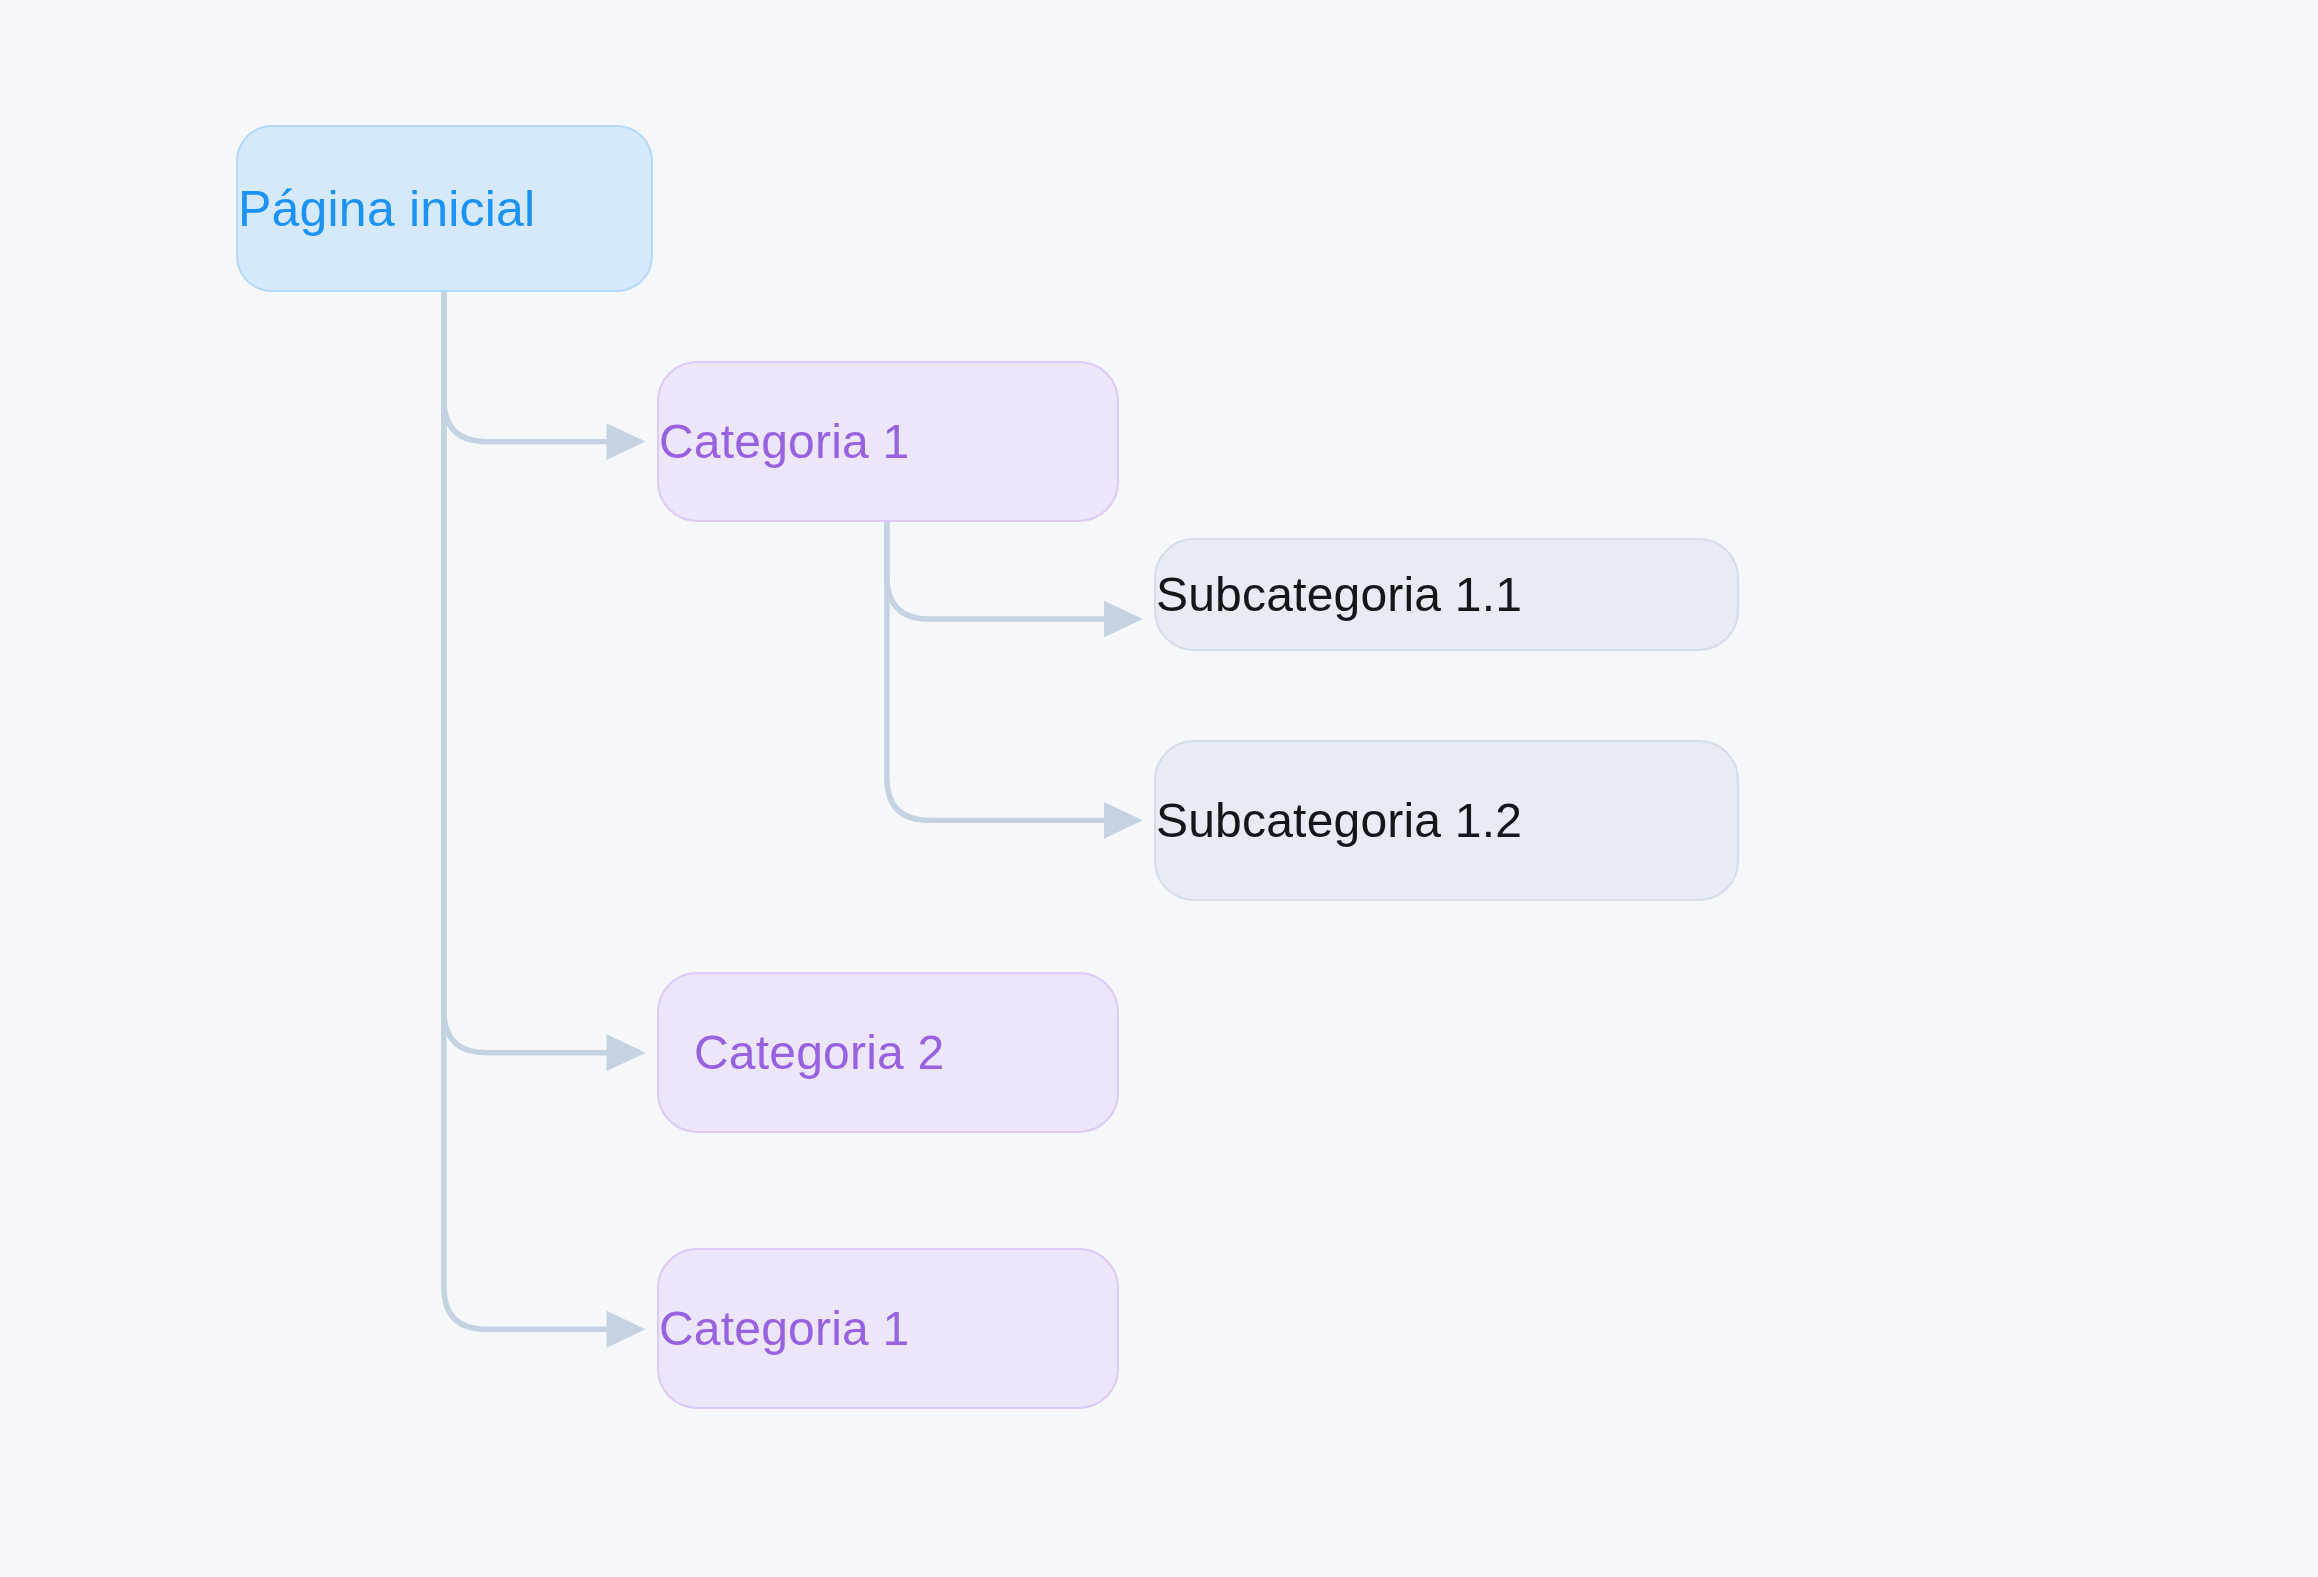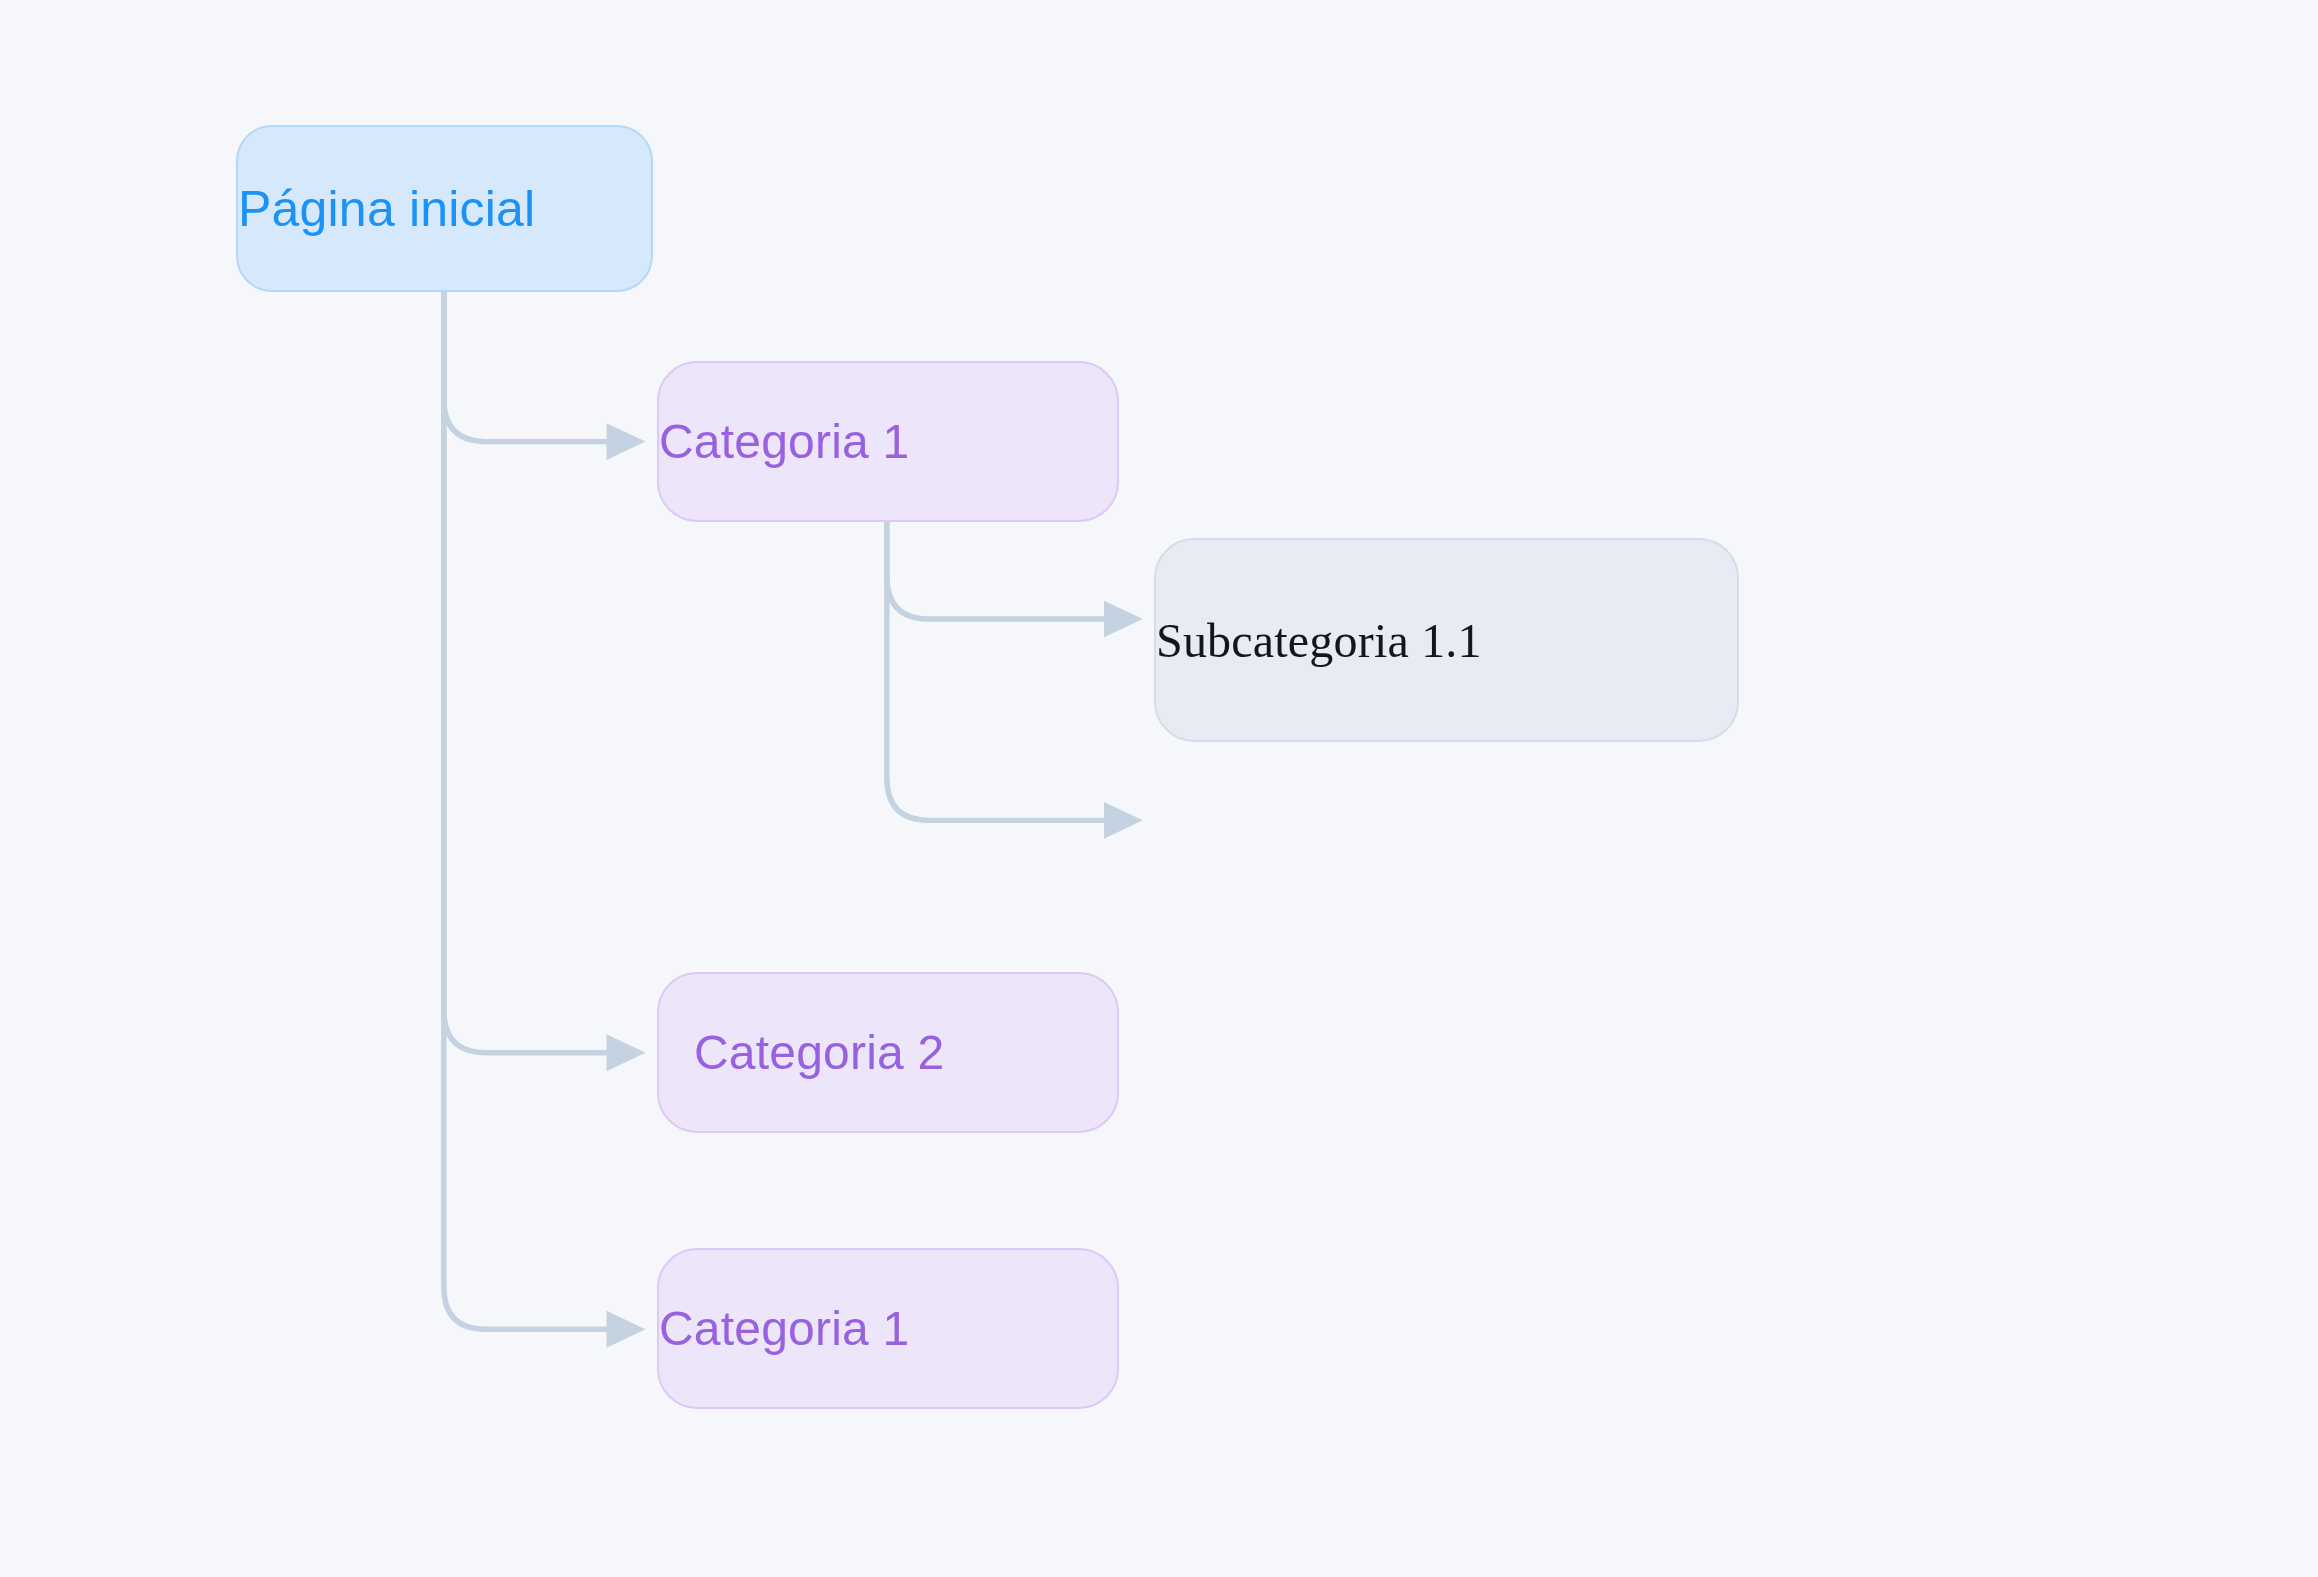--- a/index.html
+++ b/index.html
@@ -112,24 +112,27 @@
   </svg>
 
   <div class="node node--root" style="left:236px; top:125px; width:417px; height:167px;">
     <span class="node-label">Página inicial</span>
   </div>
 
   <div class="node node--category" style="left:657px; top:361px; width:462px; height:161px;">
     <span class="node-label">Categoria 1</span>
   </div>
 
-  <div class="node node--subcategory" style="left:1154px; top:538px; width:585px; height:204px;font-family:Liberation Serif, serif;">
+  <div class="node node--subcategory" style="left:1154px; top:538px; width:585px; height:113px;">
     <span class="node-label">Subcategoria 1.1</span>
   </div>
 
+  <div class="node node--subcategory" style="left:1154px; top:740px; width:585px; height:161px;">
+    <span class="node-label">Subcategoria 1.2</span>
+  </div>
 
   <div class="node node--category" style="left:657px; top:972px; width:462px; height:161px;padding-left:35px;">
     <span class="node-label">Categoria 2</span>
   </div>
 
   <div class="node node--category" style="left:657px; top:1248px; width:462px; height:161px;">
     <span class="node-label">Categoria 1</span>
   </div>
 
 </div>

